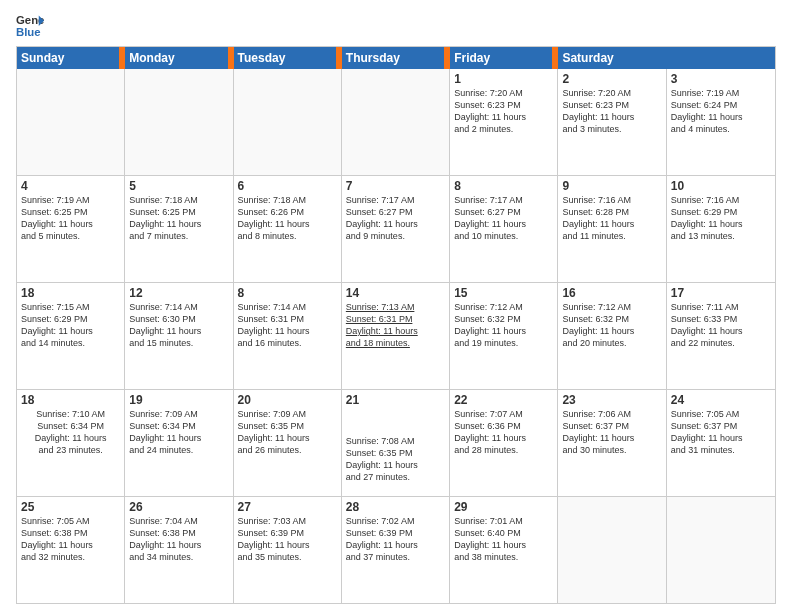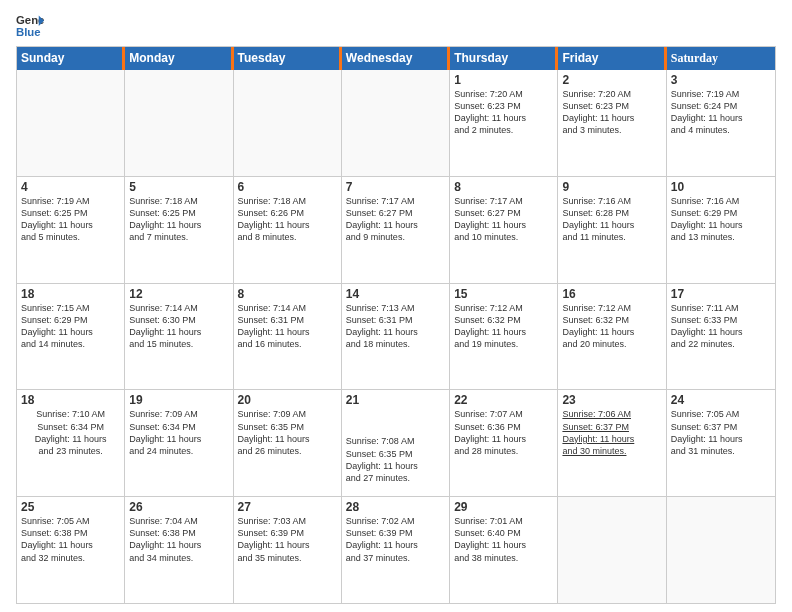--- a/index.html
+++ b/index.html
@@ -55,23 +55,23 @@
       display: grid;
       grid-template-columns: repeat(7, 1fr);
       background: #2a6db5;
     }
     .cal-header-cell {
       color: #fff;
       font-size: 12px;
       font-weight: bold;
       padding: 4px 4px;
       text-align: left;
-      border-right: 3px solid #f97316;
-    }
-    .cal-header-cell:last-child { border-right: none; font-family: Liberation Serif, serif; }
+      border-right: 6px solid #f97316;
+    }
+    .cal-header-cell:last-child { border-right: none; }
     .cal-body {
       flex: 1;
       display: flex;
       flex-direction: column;
     }
     .cal-row {
       display: grid;
       grid-template-columns: repeat(7, 1fr);
       flex: 1;
       border-top: 1px solid #ccc;
@@ -115,21 +115,20 @@
       <div class="month-title"></div>
       <div class="location"></div>
     </div>
   </div>
 
   <div class="calendar">
     <div class="cal-header">
     <div class="cal-header-cell">Sunday</div>
         <div class="cal-header-cell">Monday</div>
         <div class="cal-header-cell">Tuesday</div>
-        <div class="cal-header-cell">Wednesday</div>
         <div class="cal-header-cell">Thursday</div>
         <div class="cal-header-cell">Friday</div>
         <div class="cal-header-cell">Saturday</div>
       </div>
     <div class="cal-body">
     <div class="cal-row">
           <div class="cal-cell empty"></div>
           <div class="cal-cell empty"></div>
           <div class="cal-cell empty"></div>
           <div class="cal-cell empty"></div>
@@ -223,21 +222,21 @@
           </div>
           <div class="cal-cell">
             <span class="day-number">8</span>
             <div class="day-info" style="white-space: pre-line;">Sunrise: 7:14 AM
 Sunset: 6:31 PM
 Daylight: 11 hours
 and 16 minutes.</div>
           </div>
           <div class="cal-cell">
             <span class="day-number">14</span>
-            <div class="day-info" style="white-space: pre-line;">Sunrise: 7:13 AM
+            <div class="day-info" style="white-space: pre-line; text-decoration: underline;">Sunrise: 7:13 AM
 Sunset: 6:31 PM
 Daylight: 11 hours
 and 18 minutes.</div>
           </div>
           <div class="cal-cell">
             <span class="day-number">15</span>
             <div class="day-info" style="white-space: pre-line;">Sunrise: 7:12 AM
 Sunset: 6:32 PM
 Daylight: 11 hours
 and 19 minutes.</div>
@@ -288,21 +287,21 @@
           </div>
           <div class="cal-cell">
             <span class="day-number">22</span>
             <div class="day-info" style="white-space: pre-line;">Sunrise: 7:07 AM
 Sunset: 6:36 PM
 Daylight: 11 hours
 and 28 minutes.</div>
           </div>
           <div class="cal-cell">
             <span class="day-number">23</span>
-            <div class="day-info" style="white-space: pre-line; text-decoration: underline;">Sunrise: 7:06 AM
+            <div class="day-info" style="white-space: pre-line;">Sunrise: 7:06 AM
 Sunset: 6:37 PM
 Daylight: 11 hours
 and 30 minutes.</div>
           </div>
           <div class="cal-cell">
             <span class="day-number">24</span>
             <div class="day-info" style="white-space: pre-line;">Sunrise: 7:05 AM
 Sunset: 6:37 PM
 Daylight: 11 hours
 and 31 minutes.</div>

